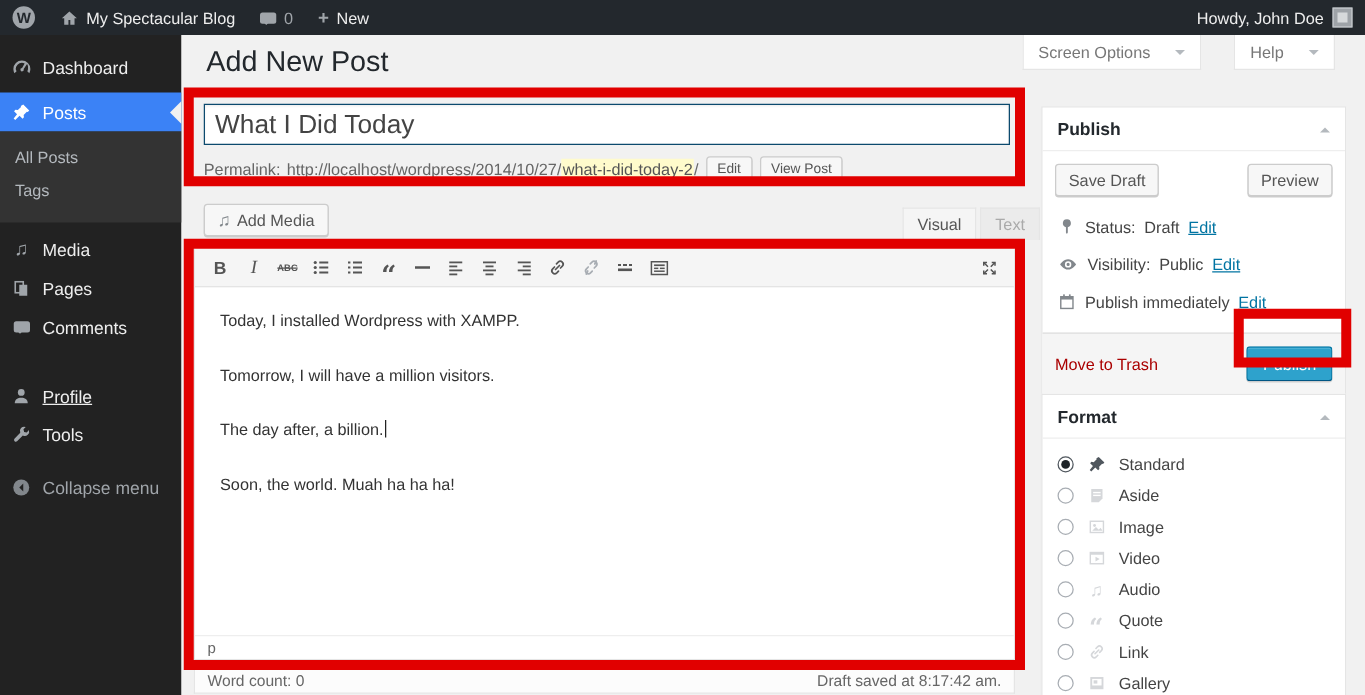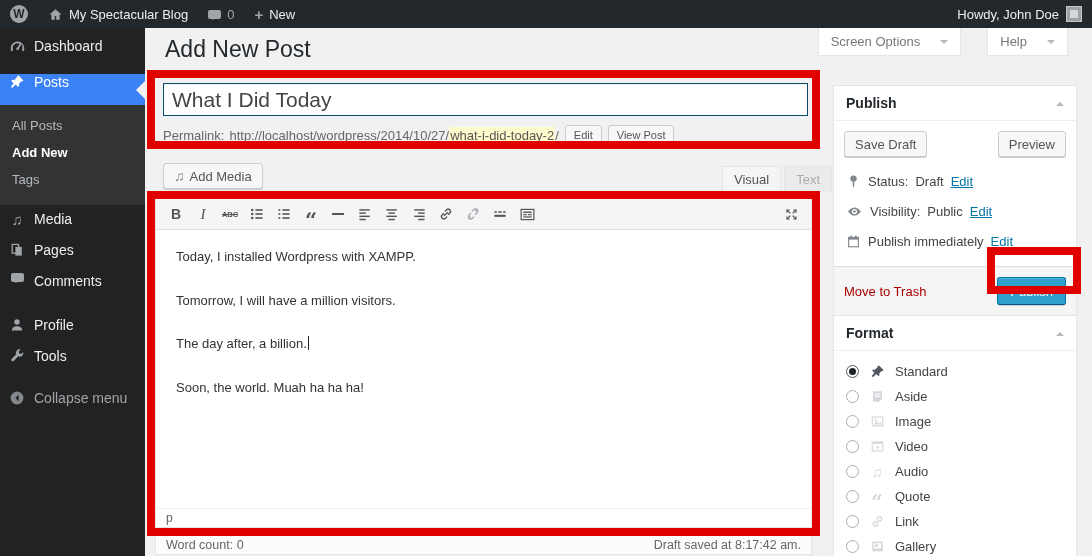--- a/index.html
+++ b/index.html
@@ -18,30 +18,30 @@
   .wplogo{width:18px;height:18px;border-radius:50%;background:#a0a5aa;color:#23282d;display:flex;
     align-items:center;justify-content:center;font-weight:bold;font-size:12px;}
   .bubble{width:13px;height:9px;background:#a0a5aa;border-radius:2px;position:relative;display:inline-block;}
   .bubble::after{content:"";position:absolute;left:2px;bottom:-4px;border:3px solid transparent;border-top-color:#a0a5aa;}
   .ab-count{color:#a0a5aa;}
   .ab-plus{font-size:15px;font-weight:bold;color:#a0a5aa;line-height:1;}
   .avatar{width:16px;height:16px;background:#9ea3a8;border:1px solid #c3c7cb;display:flex;align-items:center;justify-content:center;}
   .avatar span{width:8px;height:8px;background:#d6d9db;display:block;}
   
   .sidebar{position:absolute;top:28px;left:0;width:145px;bottom:0;background:#222;color:#eee;padding-top:10px;z-index:55;}
-  .m-item{display:flex;height:31px;font-size:14px;cursor:pointer;position:relative;color:#eee;}
+  .m-item{display:flex;align-items:center;height:31px;font-size:14px;cursor:pointer;position:relative;color:#eee;}
   .m-icon{width:34px;display:flex;justify-content:center;color:#a0a5aa;}
   .m-item.active{background:#3b82f6;color:#fff;}
   .m-item.active .m-icon{color:#fff;}
   .m-item.active::after{content:"";position:absolute;right:0;top:50%;margin-top:-9px;
     border:9px solid transparent;border-right-color:#f1f1f1;}
   .submenu{background:#333;padding:7px 0 12px;}
   .sm-item{padding:6px 8px 6px 12px;font-size:13px;color:#b4b9be;cursor:pointer;}
   .sm-item.current{color:#fff;font-weight:bold;}
-  .sep{margin-top:13px;}
+  .sep{margin-top:24px;text-decoration:underline;}
   .collapse{margin-top:11px;color:#a0a5aa;}
   .collapse .lbl{color:#a0a5aa;}
   
   .page-title{position:absolute;left:165px;top:36px;font-size:23px;font-weight:400;color:#23282d;}
   .screen-tabs{position:absolute;top:28px;right:24px;display:flex;gap:26px;z-index:40;}
   .screen-tab{height:28px;background:#fff;border:1px solid #e5e5e5;border-top:none;display:flex;
     align-items:center;padding:0 12px;color:#777;font-size:13px;cursor:pointer;gap:20px;}
   .tri-down{width:0;height:0;border:4px solid transparent;border-top-color:#b4b9be;margin-top:4px;}
   .tri-up{width:0;height:0;border:4px solid transparent;border-bottom-color:#b4b9be;margin-bottom:3px;}
   
@@ -159,21 +159,20 @@
   <div class="m-item active" style="margin-top:5px;">
     <span class="m-icon">
       <svg width="16" height="16" viewBox="0 0 20 20">
           <path fill="currentColor" d="M12 2l6 6-1.5 1.5-.9-.3-3.2 3.2.3 2.4-1.4 1.4-3-3L4 17.6 2.4 16l3.4-4.3-3-3 1.4-1.4 2.4.3 3.2-3.2-.3-.9z"></path>
         </svg>
     </span>
     <span>Posts</span>
   </div>
   <div class="submenu">
     <div class="sm-item">All Posts</div>
-    <div class="sm-item current">Add New</div>
     <div class="sm-item">Tags</div>
   </div>
   <div class="m-item" style="margin-top:6px;">
     <span class="m-icon" style="font-size:15px;">♫</span>
     <span>Media</span>
   </div>
   <div class="m-item">
     <span class="m-icon">
       <svg width="16" height="16" viewBox="0 0 20 20">
           <rect x="4" y="3" width="8" height="11" fill="none" stroke="currentColor" stroke-width="1.6"></rect>

